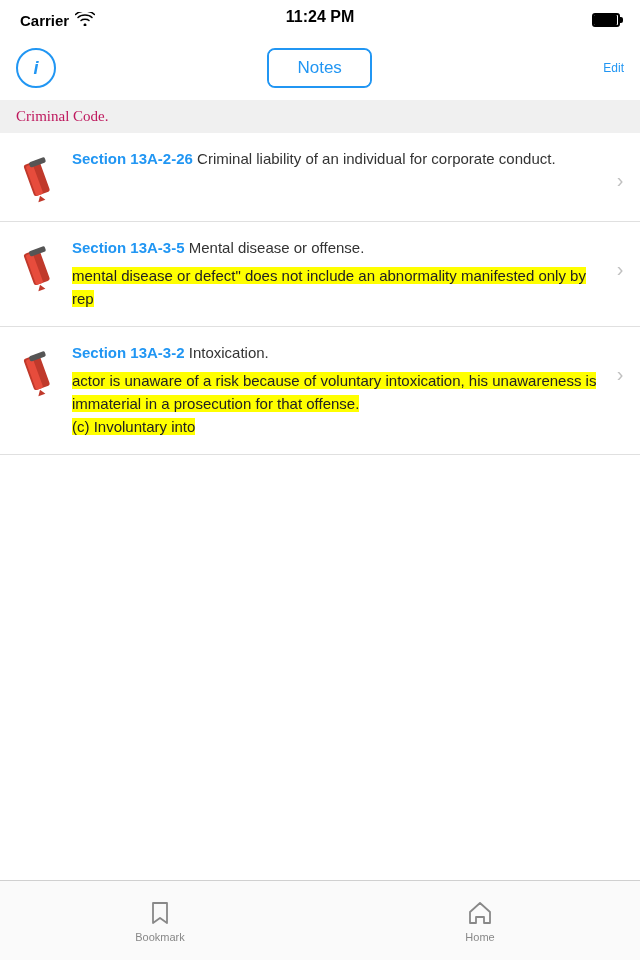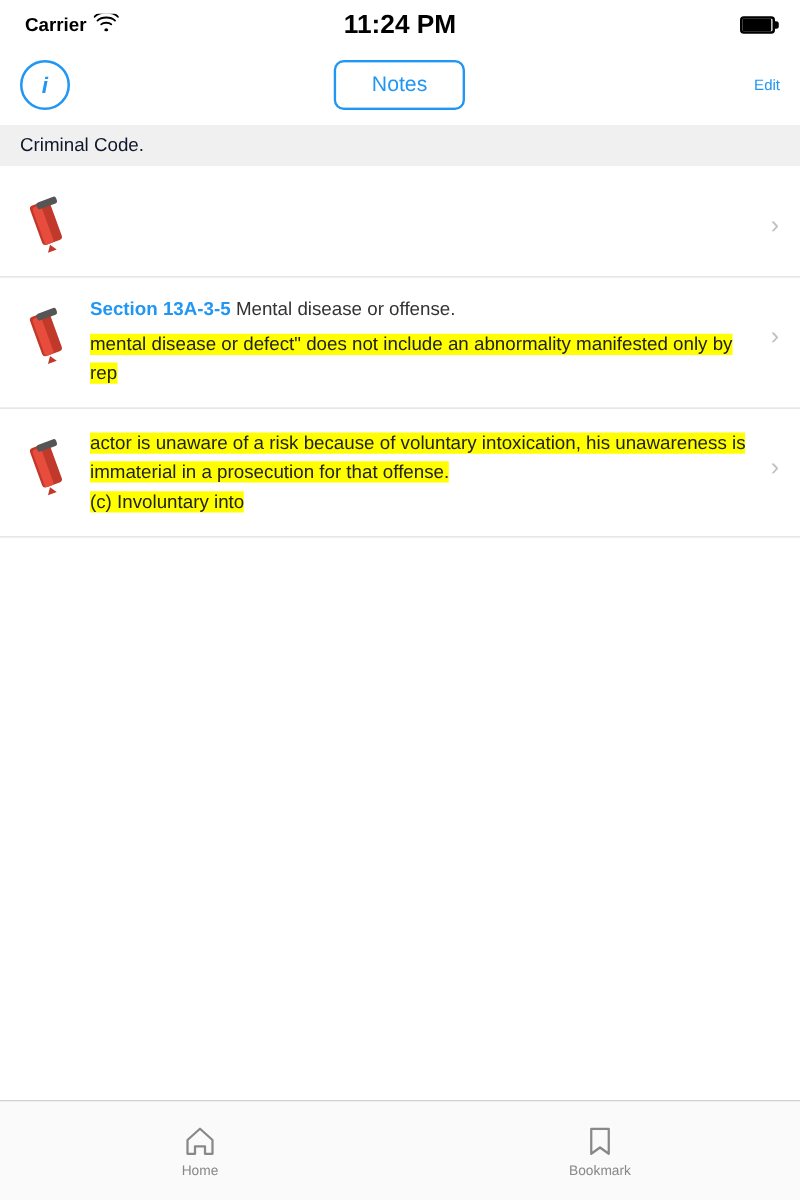--- a/index.html
+++ b/index.html
@@ -23,21 +23,21 @@
       height: 40px;
     }
     .status-left {
       display: flex;
       align-items: center;
       gap: 6px;
       font-size: 15px;
       font-weight: 600;
     }
     .status-time {
-      font-size: 21px;
+      font-size: 16px;
       font-weight: 600;
       position: absolute;
       left: 50%;
       transform: translateX(-50%);
     }
     .status-right {
       display: flex;
       align-items: center;
     }
     .battery {
@@ -121,21 +121,22 @@
       border: none;
       cursor: pointer;
       margin-left: 20px;
     }
 
     
     .subheader {
       background: #f0f0f0;
       padding: 8px 16px;
       font-size: 15px;
-      color: #0f172a;
+      color: #be185d;
+      font-family: Liberation Serif, serif;
     }
 
     
     .content {
       flex: 1;
       overflow-y: auto;
       background: #fff;
     }
 
     .list-item {
@@ -262,20 +263,23 @@
   <div class="list-item">
     <div class="marker-icon">
       <svg class="marker-img" viewBox="0 0 44 56" fill="none" xmlns="http://www.w3.org/2000/svg">
         <rect x="10" y="8" width="18" height="36" rx="3" fill="#c0392b" transform="rotate(-20 22 28)"></rect>
         <rect x="12" y="10" width="8" height="34" rx="2" fill="#e74c3c" transform="rotate(-20 22 28)"></rect>
         <polygon points="22,46 18,52 26,52" fill="#c0392b" transform="rotate(-20 22 46)"></polygon>
         <rect x="10" y="6" width="18" height="6" rx="2" fill="#555" transform="rotate(-20 22 9)"></rect>
       </svg>
     </div>
     <div class="item-content">
+      <div class="item-title">
+        <span class="section-num">Section 13A-2-26</span><span class="section-desc"> Criminal liability of an individual for corporate conduct.</span>
+      </div>
     </div>
     <div class="chevron">›</div>
   </div>
 
   <div class="list-item">
     <div class="marker-icon">
       <svg class="marker-img" viewBox="0 0 44 56" fill="none" xmlns="http://www.w3.org/2000/svg">
         <rect x="10" y="8" width="18" height="36" rx="3" fill="#c0392b" transform="rotate(-20 22 28)"></rect>
         <rect x="12" y="10" width="8" height="34" rx="2" fill="#e74c3c" transform="rotate(-20 22 28)"></rect>
         <polygon points="22,46 18,52 26,52" fill="#c0392b" transform="rotate(-20 22 46)"></polygon>
@@ -294,34 +298,37 @@
   <div class="list-item">
     <div class="marker-icon">
       <svg class="marker-img" viewBox="0 0 44 56" fill="none" xmlns="http://www.w3.org/2000/svg">
         <rect x="10" y="8" width="18" height="36" rx="3" fill="#c0392b" transform="rotate(-20 22 28)"></rect>
         <rect x="12" y="10" width="8" height="34" rx="2" fill="#e74c3c" transform="rotate(-20 22 28)"></rect>
         <polygon points="22,46 18,52 26,52" fill="#c0392b" transform="rotate(-20 22 46)"></polygon>
         <rect x="10" y="6" width="18" height="6" rx="2" fill="#555" transform="rotate(-20 22 9)"></rect>
       </svg>
     </div>
     <div class="item-content">
+      <div class="item-title">
+        <span class="section-num">Section 13A-3-2</span><span class="section-desc"> Intoxication.</span>
+      </div>
       <span class="highlight-text" style="white-space: pre-line;">actor is unaware of a risk because of voluntary intoxication, his unawareness is immaterial in a prosecution for that offense.
 (c) Involuntary into</span>
     </div>
     <div class="chevron">›</div>
   </div>
 
 </div>
 
 <div class="tab-bar">
+  <div class="tab-item">
+    <svg class="tab-icon" viewBox="0 0 28 28" fill="none" xmlns="http://www.w3.org/2000/svg">
+      <path d="M7 4H21V24L14 19L7 24Z" stroke="#888" stroke-width="1.8" fill="none" stroke-linejoin="round"></path>
+    </svg>
+    <span class="tab-label">Bookmark</span>
+  </div>
   <div class="tab-item">
     <svg class="tab-icon" viewBox="0 0 28 28" fill="none" xmlns="http://www.w3.org/2000/svg">
       <path d="M4 13L14 4L24 13V24H18V18H10V24H4Z" stroke="#888" stroke-width="1.8" fill="none" stroke-linejoin="round"></path>
     </svg>
     <span class="tab-label">Home</span>
   </div>
-  <div class="tab-item">
-    <svg class="tab-icon" viewBox="0 0 28 28" fill="none" xmlns="http://www.w3.org/2000/svg">
-      <path d="M7 4H21V24L14 19L7 24Z" stroke="#888" stroke-width="1.8" fill="none" stroke-linejoin="round"></path>
-    </svg>
-    <span class="tab-label">Bookmark</span>
-  </div>
 </div>
 
 </body></html>

